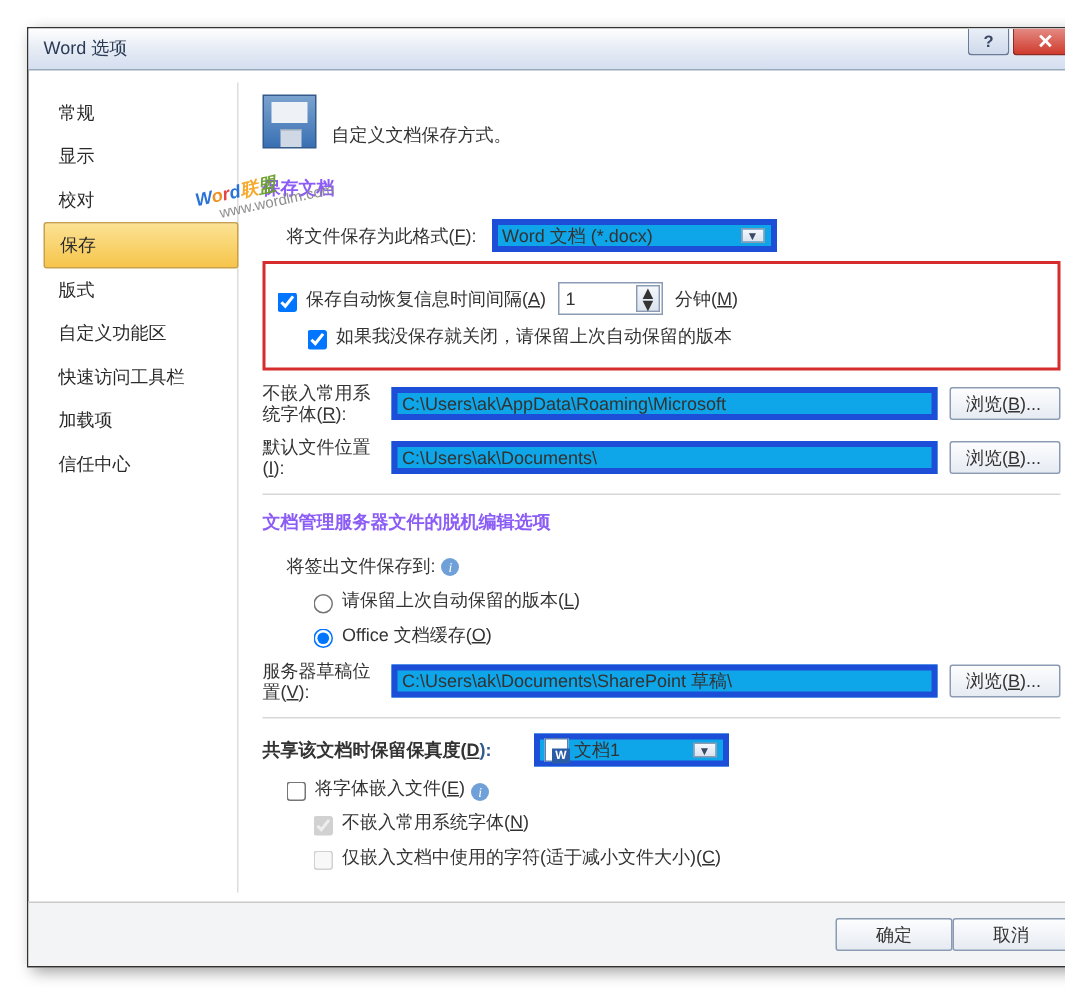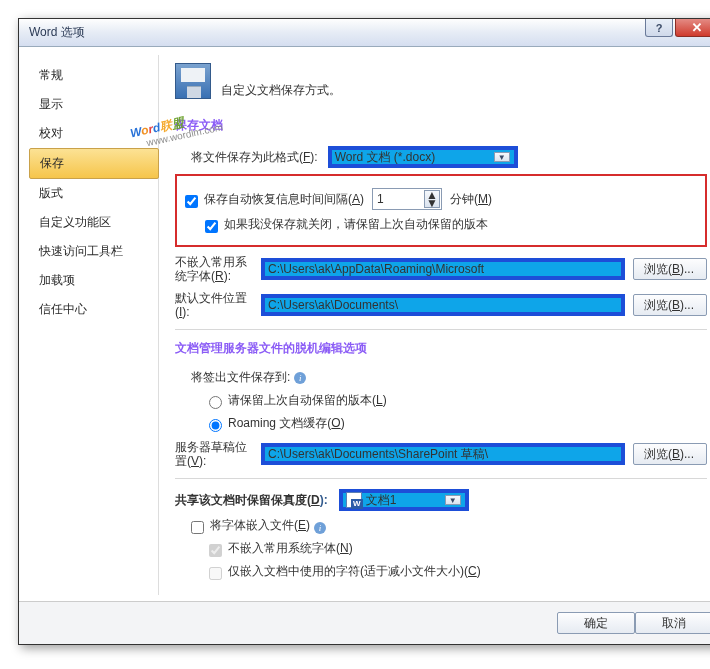--- a/index.html
+++ b/index.html
@@ -152,40 +152,40 @@
       </div>
       <div class="row indent2">
         <label class="chk">
             <input type="radio" name="co" style="">
             <span><span>请保留上次自动保留的版本(</span><span class="u">L</span>)</span>
           </label>
       </div>
       <div class="row indent2">
         <label class="chk">
             <input type="radio" name="co" checked="" style="">
-            <span><span>Roaming 文档缓存(</span><span class="u">O</span>)</span>
+            <span><span>Office 文档缓存(</span><span class="u">O</span>)</span>
           </label>
       </div>
 
       <div class="grid2" style="grid-template-columns:78px 1fr 74px">
         <div class="lbl"><span>服务器草稿位置(</span><span class="u">V</span>):</div>
         <div class="textin">
             <span>C:\Users\ak\Documents\SharePoint 草稿\</span>
           </div>
         <button class="btn">
             <span>浏览(</span>
             <span class="u">B</span>
             <span>)...</span>
           </button>
       </div>
 
       <hr class="sep">
       <div class="row">
         <b style="color:#325a8d"><span>共享该文档时保留保真度(</span><span class="u">D</span>):</b>
-        <div class="combo" style="width:130px;margin-left:11px">
+        <div class="combo" style="width:130px;margin-left:28px">
           <span style="display:flex;align-items:center">
               <span class="docicon"></span>
               <span>文档1</span>
             </span>
           <div class="arrow">▼</div>
         </div>
       </div>
 
       <div class="row indent">
         <label class="chk">

